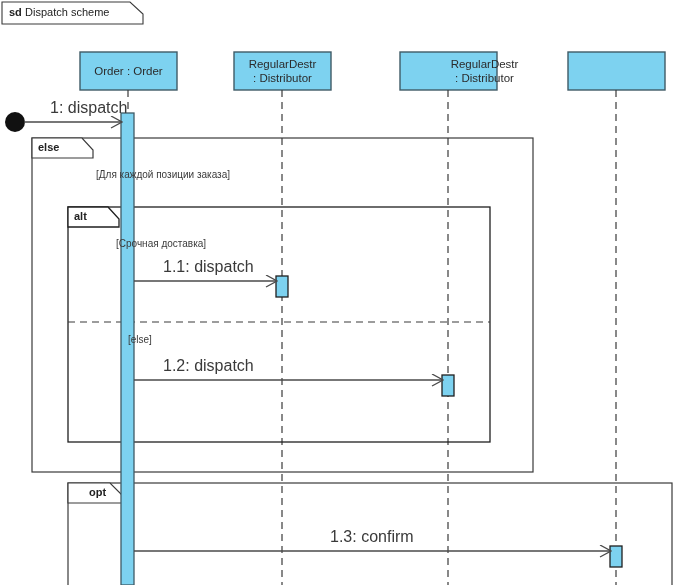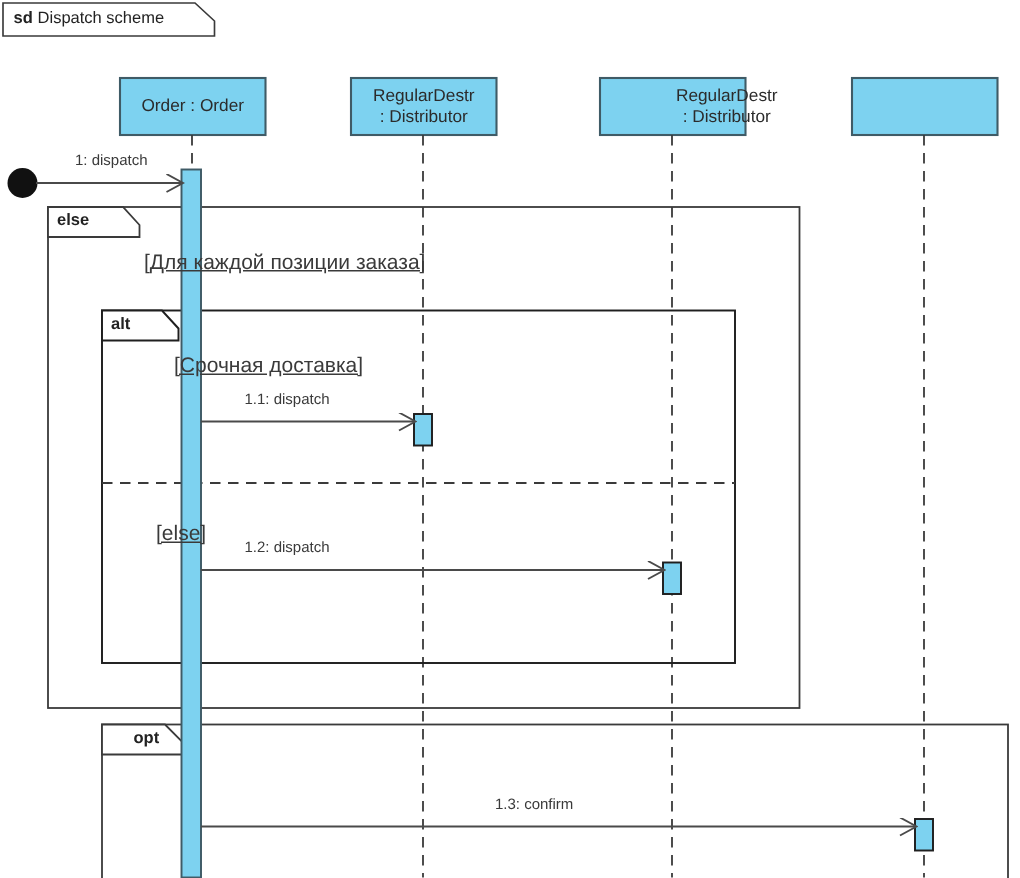--- a/index.html
+++ b/index.html
@@ -44,27 +44,26 @@
   }
   .lifeline-label {
     position: absolute;
     text-align: center;
     font-size: 11.5px;
     color: #2b2b2b;
     line-height: 14px;
     white-space: nowrap;
   }
   .msg-label {
-    font-size: 10px;
+    font-size: 16px;
     color: #3a3a3a;
   }
   .guard {
-    font-size: 14px;
+    font-size: 10px;
     color: #3a3a3a;
-    text-decoration: underline;
   }
 </style>
 </head>
 <body>
 
 <div id="canvas">
 
   <svg class="layer" viewBox="0 0 680 585">
 
     <defs>
@@ -143,20 +142,20 @@
     <div>: Distributor</div>
   </div>
 
 
   <div class="txt frame-tag" style="left:38px; top:141px;">else</div>
   <div class="txt frame-tag" style="left:74px; top:210px;">alt</div>
   <div class="txt frame-tag" style="left:89px; top:486px;">opt</div>
 
   <div class="txt guard" style="left:96px; top:168px;">[Для каждой позиции заказа]</div>
   <div class="txt guard" style="left:116px; top:237px;">[Срочная доставка]</div>
-  <div class="txt guard" style="left:104px; top:333px;margin-top:16px;">[else]</div>
+  <div class="txt guard" style="left:128px; top:333px;">[else]</div>
 
   <div class="txt msg-label" style="left:50px; top:101px;">1: dispatch</div>
   <div class="txt msg-label" style="left:163px; top:260px;">1.1: dispatch</div>
   <div class="txt msg-label" style="left:163px; top:359px;">1.2: dispatch</div>
   <div class="txt msg-label" style="left:330px; top:530px;">1.3: confirm</div>
 
 </div>
 
 </body></html>

